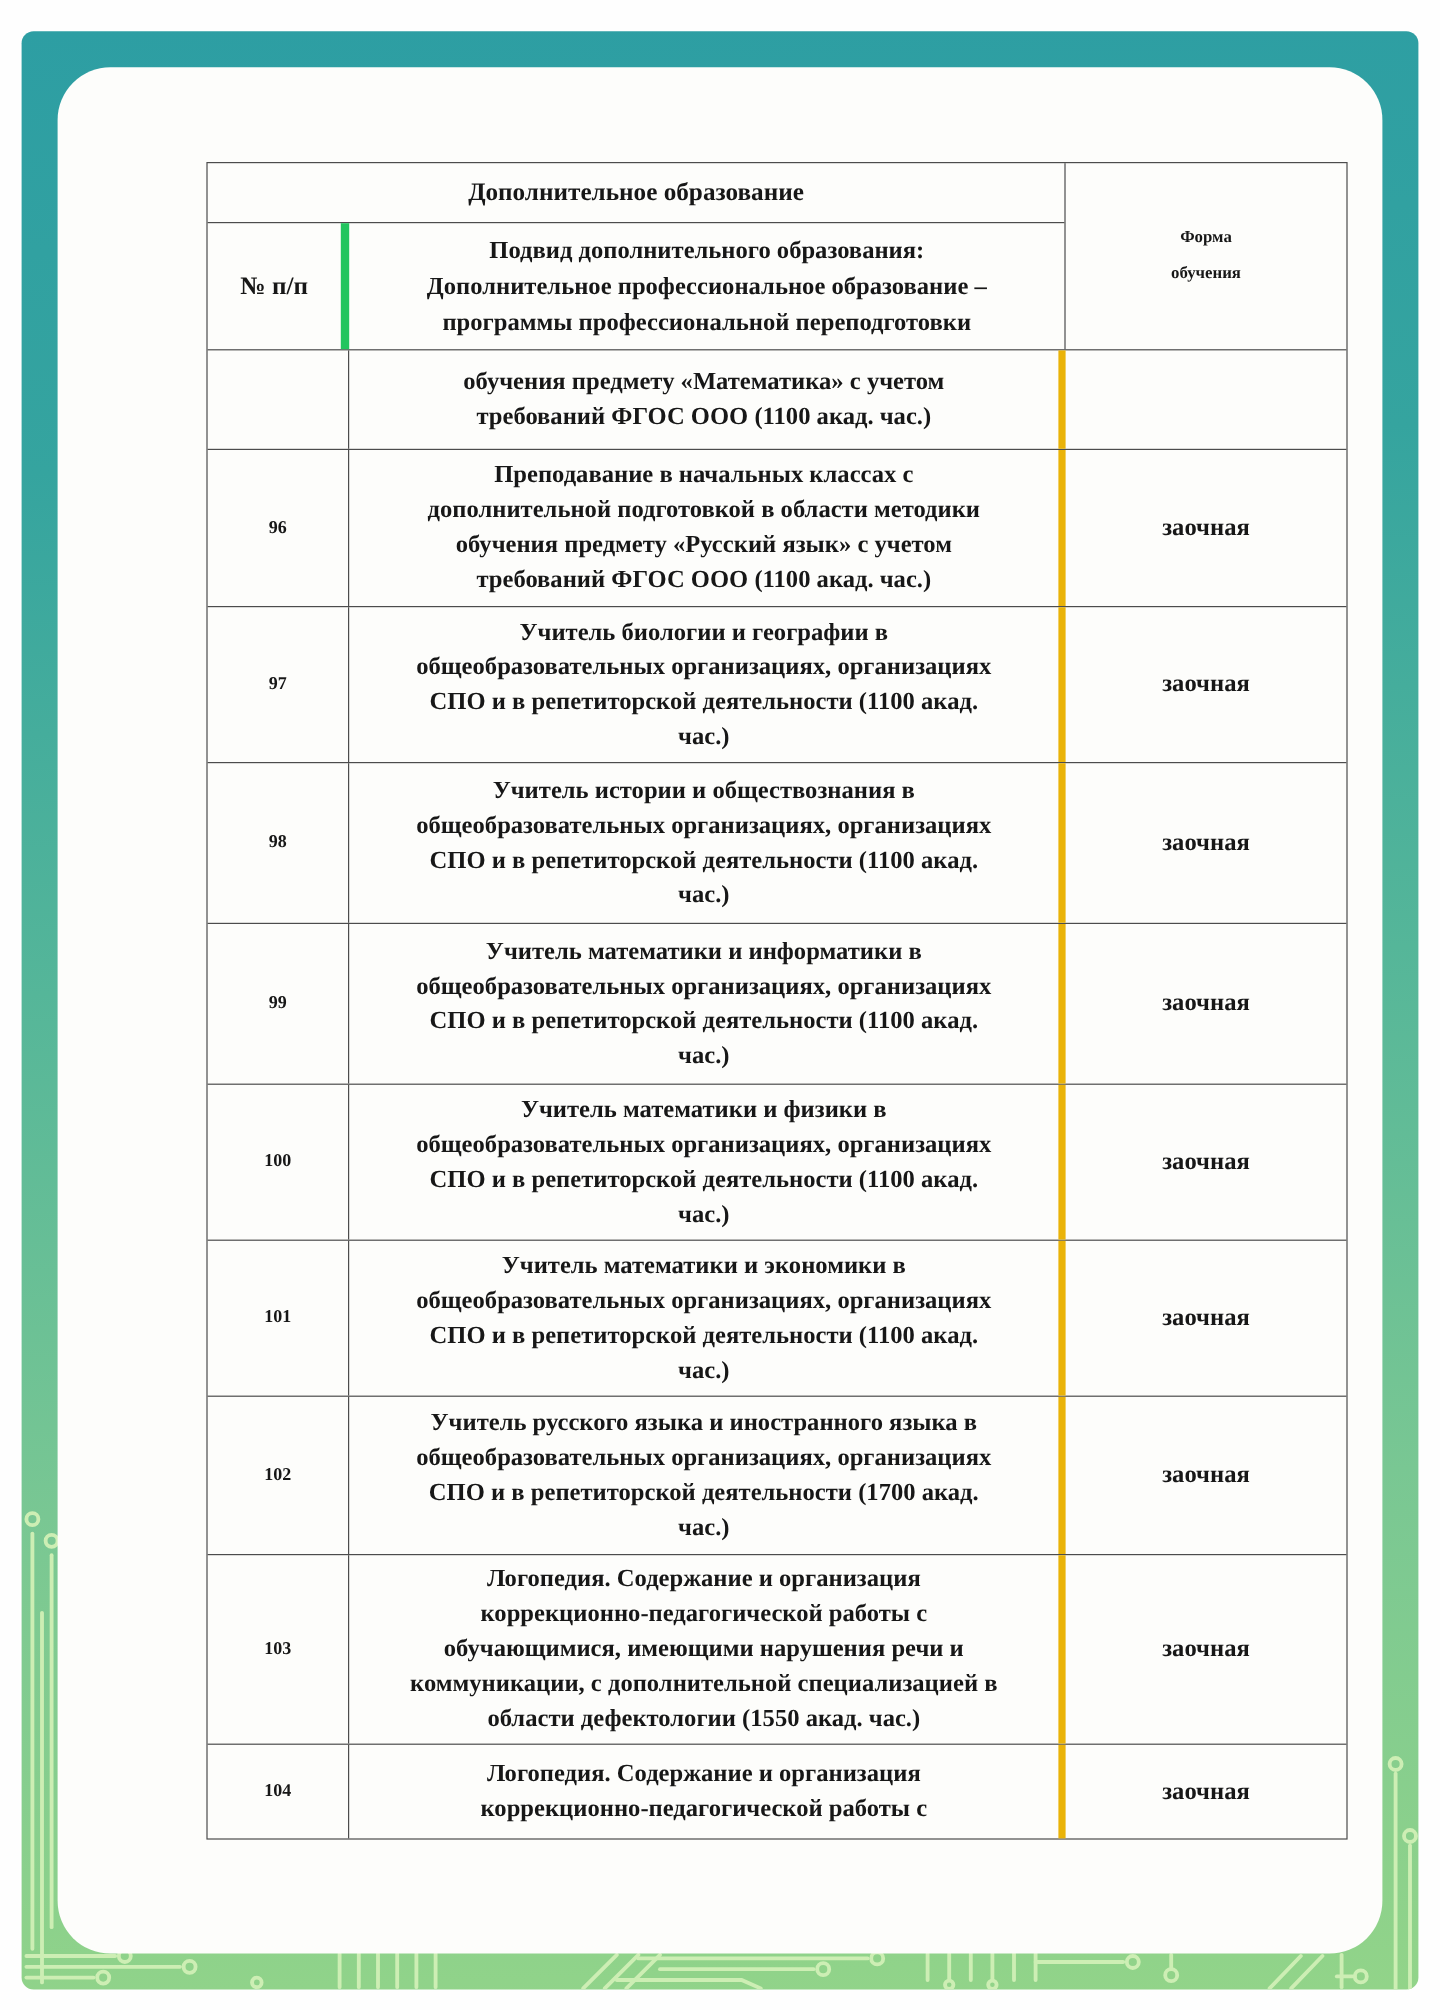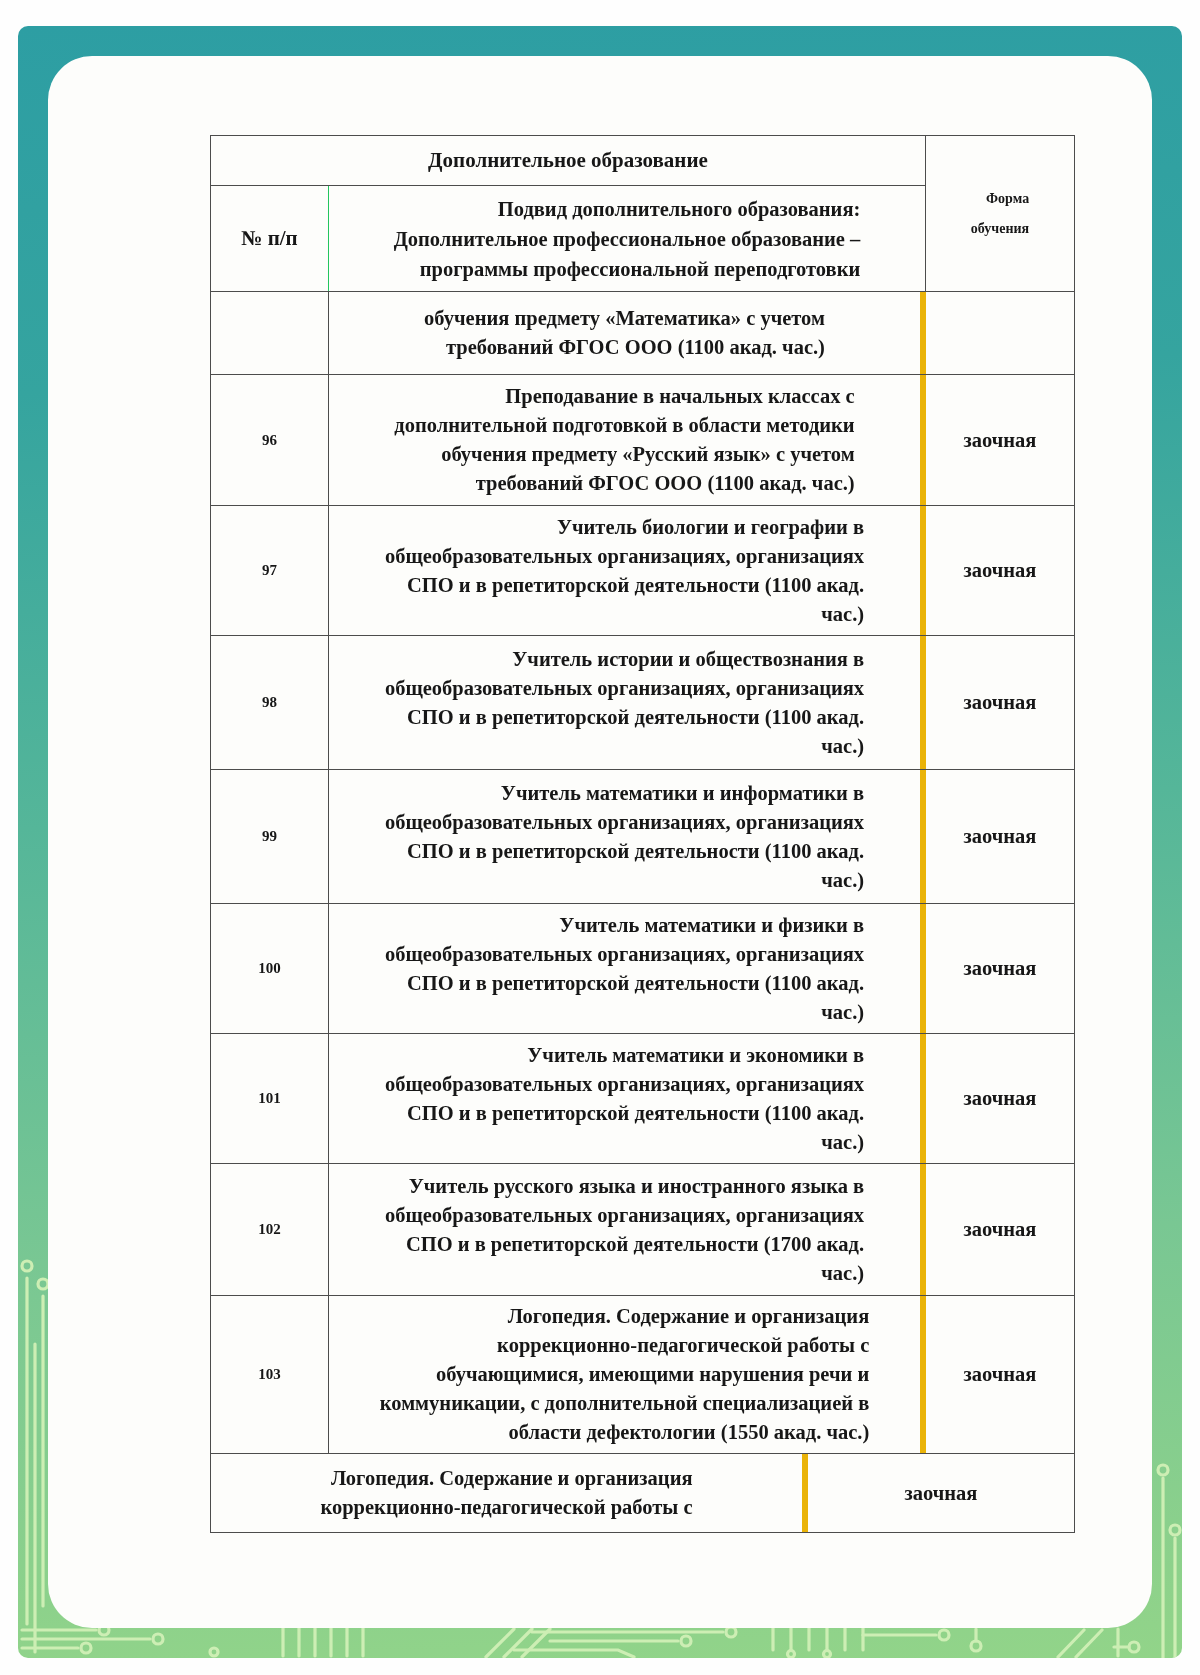--- a/index.html
+++ b/index.html
@@ -22,39 +22,38 @@
   .frame-inner{
     position:absolute;
     inset:30px;
     background:#fdfdfb;
     border-radius:44px;
   }
   
   .doc-table{
     position:absolute;
     left:172px;top:135px;
-    width:865px;
+    width:951px;
     box-sizing:border-box;
     border:1px solid #4c4c4c;
     color:#171717;
     font-weight:bold;
-    text-align:right;
-    margin-left:38px;
+    text-align:center;
   }
   .doc-table *{box-sizing:border-box;}
   .thead{display:flex;border-bottom:1px solid #4c4c4c;}
   .th-left{width:715px;border-right:1px solid #4c4c4c;display:flex;flex-direction:column;}
   .th-group{
     height:50px;border-bottom:1px solid #4c4c4c;
     display:flex;align-items:center;justify-content:center;
     font-size:21px;
   }
   .th-bottom{display:flex;height:105px;}
   .th-num{
-    width:118px;border-right:1px solid #22c55e;
+    width:118px;border-right:7px solid #22c55e;
     display:flex;align-items:center;justify-content:center;
     font-size:21px;
   }
   .th-sub{
     flex:1;display:flex;align-items:center;justify-content:center;
     font-size:20.5px;line-height:30px;white-space:pre-line;
   }
   .th-form{
     flex:1;display:flex;align-items:center;justify-content:center;
     font-size:14px;line-height:30px;white-space:pre-line;
@@ -225,20 +224,21 @@
       <div class="trow">
         <div class="cell cell-num">103</div>
         <div class="cell cell-prog">Логопедия. Содержание и организация
 коррекционно-педагогической работы с
 обучающимися, имеющими нарушения речи и
 коммуникации, с дополнительной специализацией в
 области дефектологии (1550 акад. час.)</div>
         <div class="cell cell-form">заочная</div>
       </div>
       <div class="trow">
+        <div class="cell cell-num">104</div>
         <div class="cell cell-prog">Логопедия. Содержание и организация
 коррекционно-педагогической работы с</div>
         <div class="cell cell-form">заочная</div>
       </div>
     </div>
   </div>
 
 </div>
 
 </body></html>

